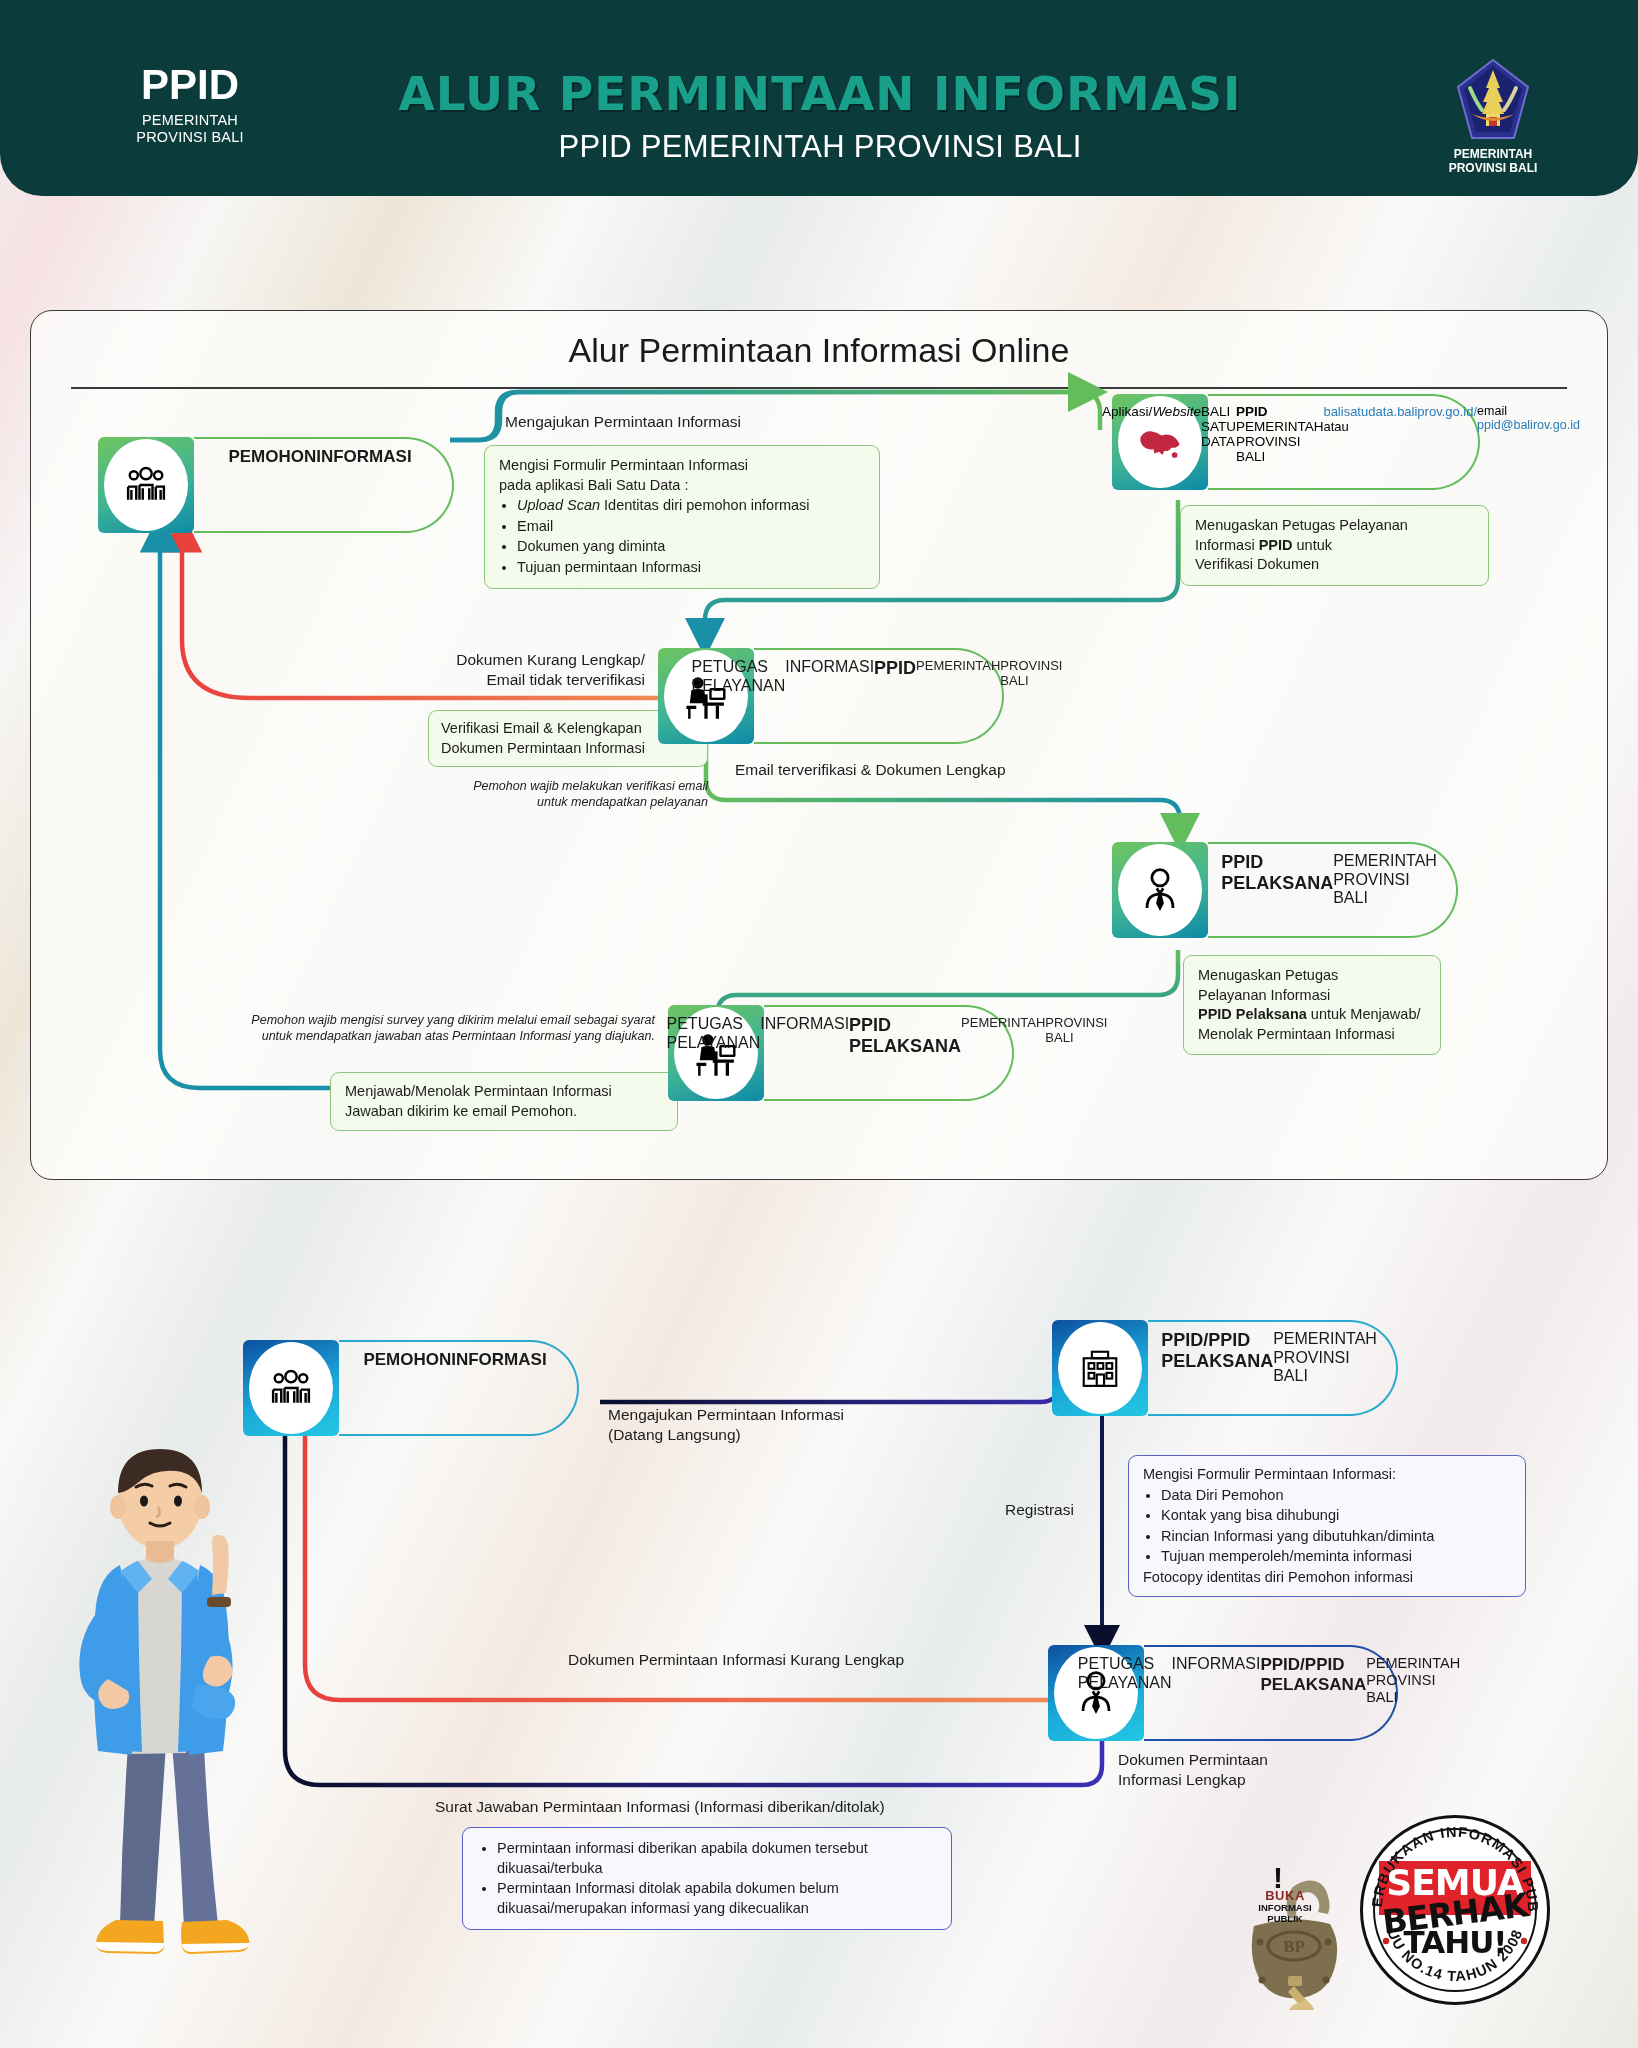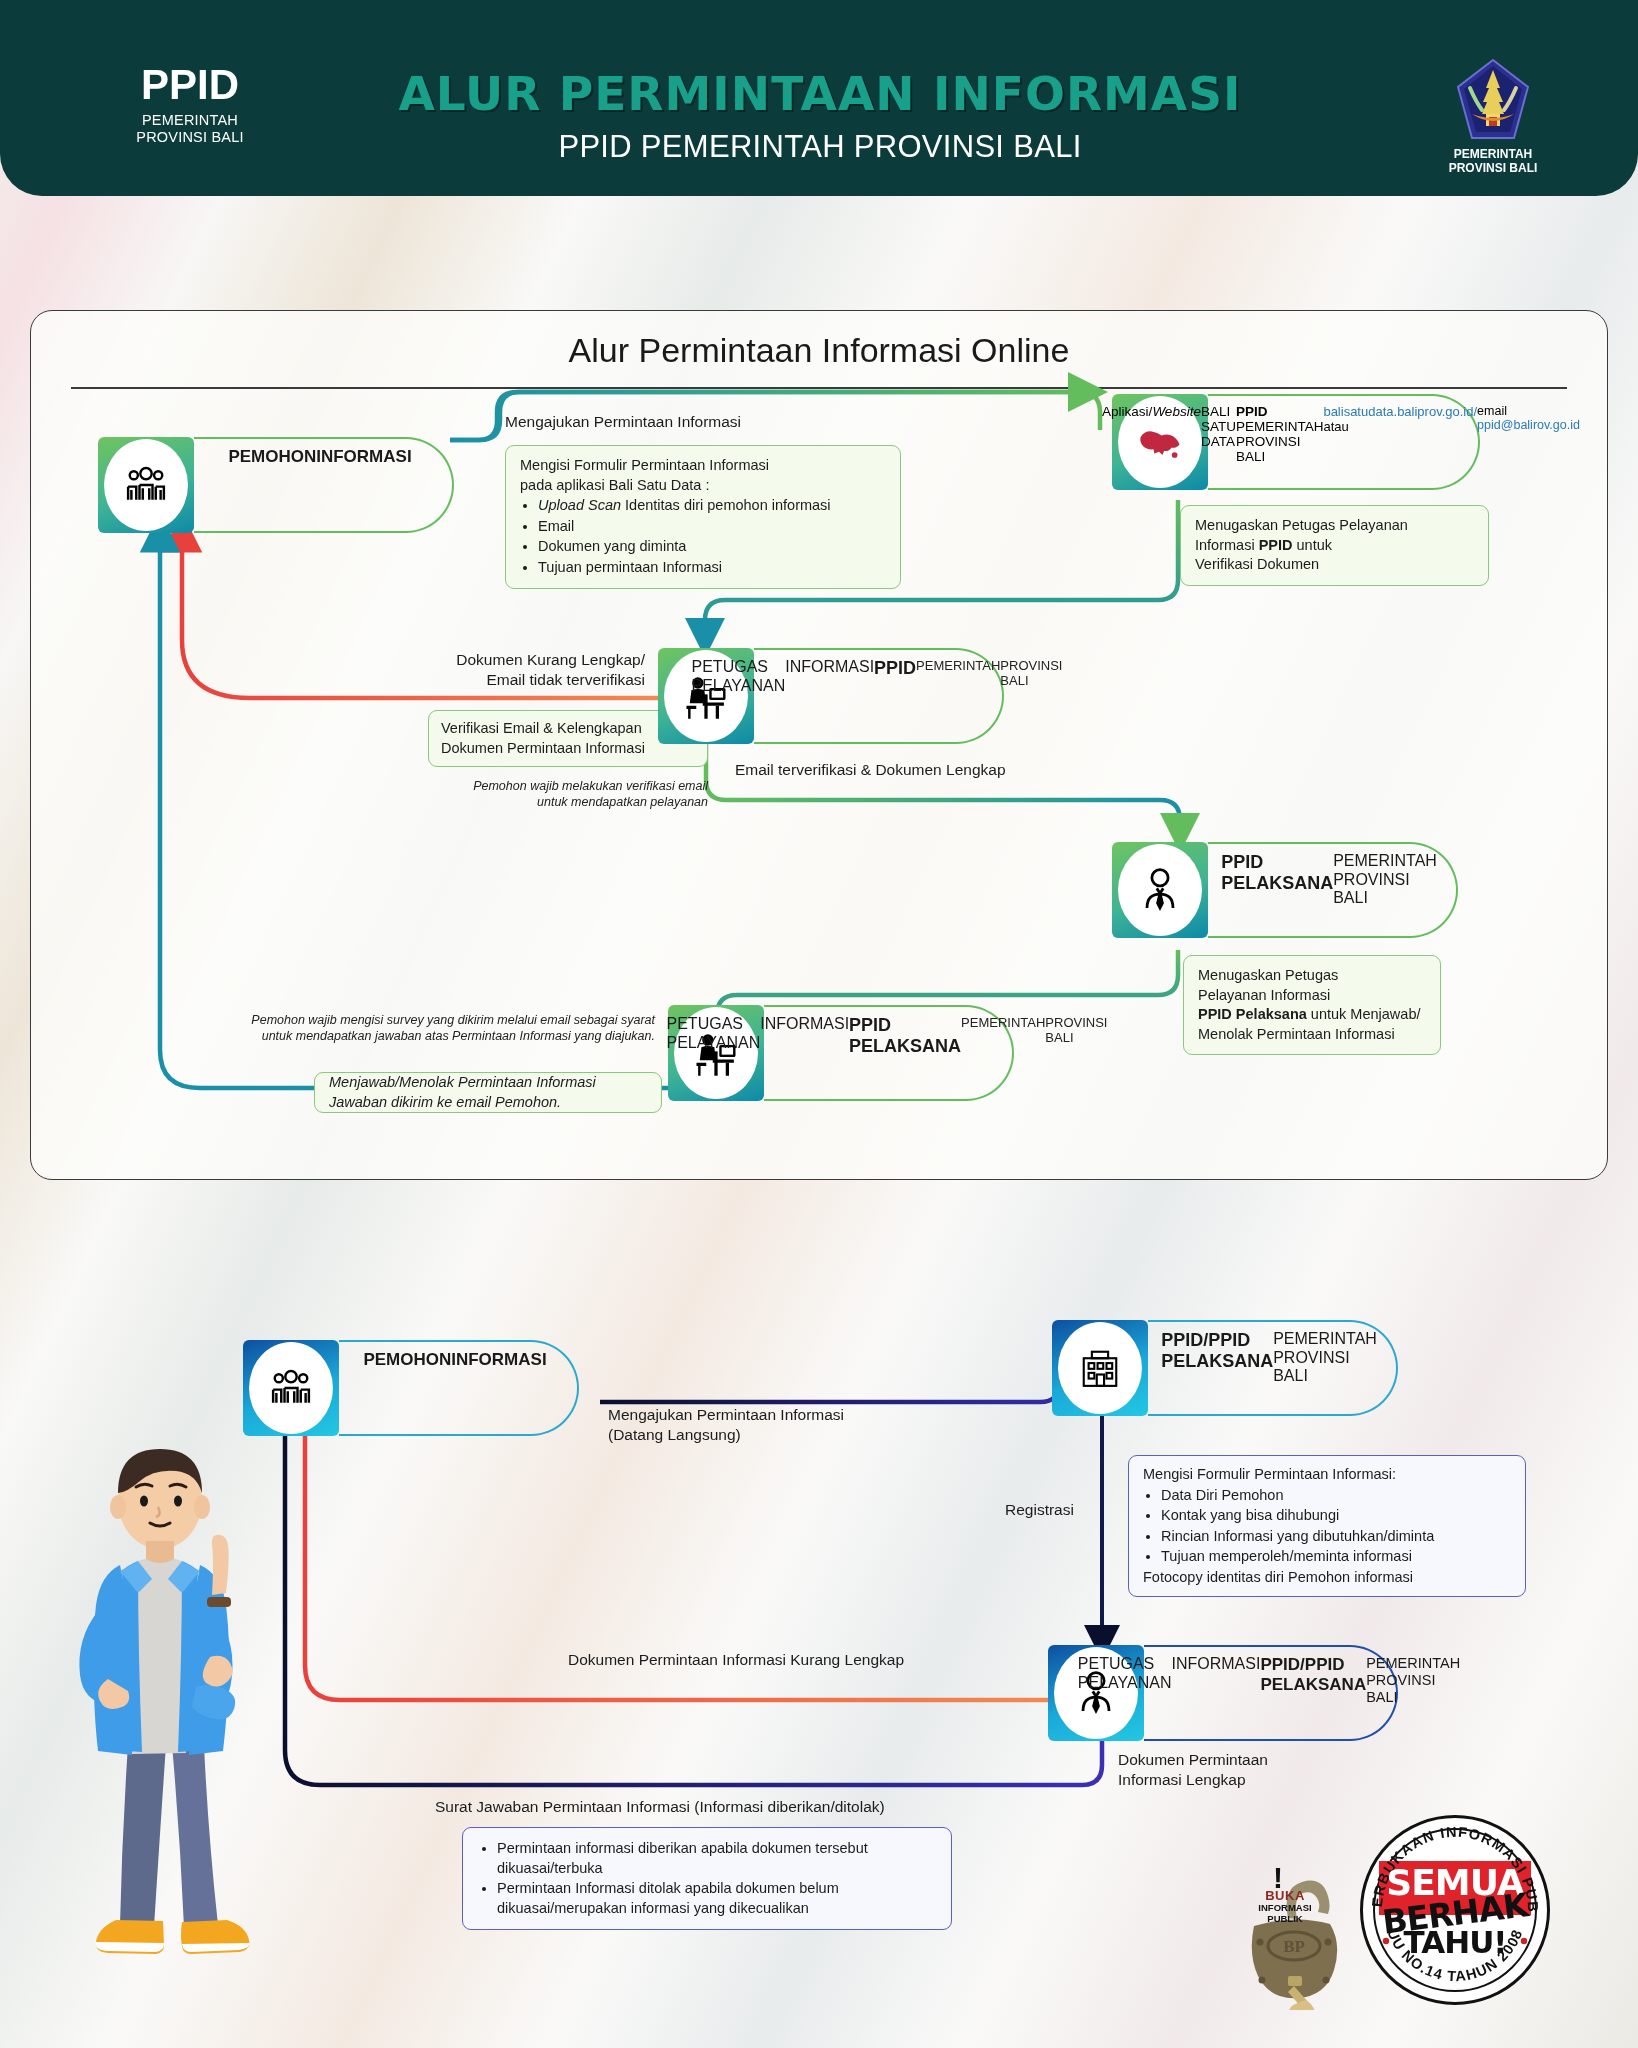--- a/index.html
+++ b/index.html
@@ -286,21 +286,21 @@
         </svg>
     </div>
     <div class="cap" style="width:260px;">
       <div class="l1">PEMOHON</div>
       <div class="l1">INFORMASI</div>
     </div>
   </div>
 
   <div class="lbl" style="left:505px; top:412px;">Mengajukan Permintaan Informasi</div>
 
-  <div class="box" style="left:505px; top:445px; width:396px;">
+  <div class="box" style="left:484px; top:445px; width:396px;">
     <div>Mengisi Formulir Permintaan Informasi</div>
     <div>pada aplikasi Bali Satu Data :</div>
     <ul>
       <li><i>Upload Scan</i> Identitas diri pemohon informasi</li>
       <li>Email</li>
       <li>Dokumen yang diminta</li>
       <li>Tujuan permintaan Informasi</li>
     </ul>
   </div>
 
@@ -393,21 +393,21 @@
     <div>Pelayanan Informasi</div>
     <div><b>PPID Pelaksana</b><span> untuk Menjawab/</span></div>
     <div>Menolak Permintaan Informasi</div>
   </div>
 
   <div class="lbl note r" style="left:200px; top:1012px; width:455px;">
     <div>Pemohon wajib mengisi survey yang dikirim melalui email sebagai syarat</div>
     <div>untuk mendapatkan jawaban atas Permintaan Informasi yang diajukan.</div>
   </div>
 
-  <div class="box" style="left:314px; top:1072px; width:348px; padding:0 14px;font-style:italic;">
+  <div class="box" style="left:330px; top:1072px; width:348px; padding:9px 14px;">
     <div>Menjawab/Menolak Permintaan Informasi</div>
     <div>Jawaban dikirim ke email Pemohon.</div>
   </div>
 
   <div class="node grad-green" style="left:668px; top:1005px;">
     <div class="badge"></div>
     <div class="disc">
       <svg viewBox="0 0 64 64">
           <g fill="#000">
         <circle cx="22" cy="16" r="7"></circle>

